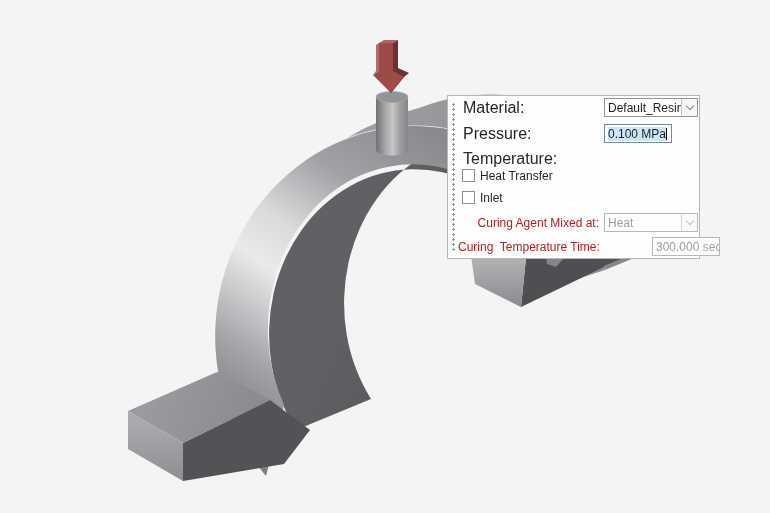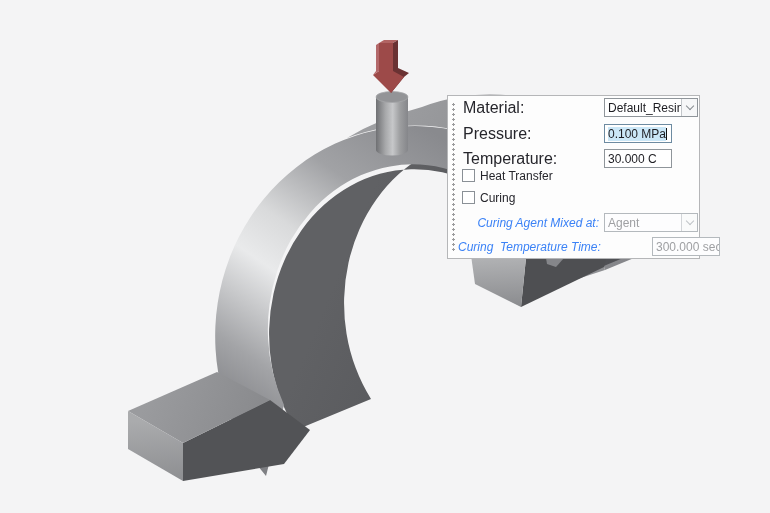--- a/index.html
+++ b/index.html
@@ -21,21 +21,21 @@
     position:absolute;left:4px;top:6px;bottom:6px;width:3px;
     background-image:radial-gradient(circle,#9a9a9c 38%,transparent 42%);
     background-size:3px 5px;background-repeat:repeat-y;
   }
   .row-label{
     position:absolute;left:15px;font-size:16px;color:#26262c;
     line-height:14px;white-space:pre;
   }
   .sub-label{
     position:absolute;left:10px;width:141px;text-align:right;
-    font-size:12px;color:#3b82f6;line-height:14px;white-space:pre;font-style:italic;
+    font-size:12px;color:#b91c1c;line-height:14px;white-space:pre;
   }
   .tbox{
     position:absolute;left:156px;width:68px;height:19px;box-sizing:border-box;
     background:#ffffff;border:1px solid #8f959a;
     font-size:12px;line-height:16px;padding:1px 3px;color:#1d1d22;
     white-space:pre;overflow:hidden;
   }
   .tbox.focused{border-color:#6d8ba1;}
   .tbox.disabled{border-color:#b4b9bd;background:#fdfdfe;color:#9fa0a3;margin-left:48px;}
   .sel{background:#cbe7f7;}
@@ -147,31 +147,30 @@
     <span class="val">Default_Resin</span>
     <span class="btn">
         <span class="chev"></span>
       </span>
   </div>
 
   <div class="row-label" style="top:31px">Pressure:</div>
   <div class="tbox focused" style="top:28px"><span class="sel">0.100 MPa</span><span class="caret"></span></div>
 
   <div class="row-label" style="top:56px">Temperature:</div>
-  <div class="tbox" style="top:53px"><span>30.000 C</span></div>
 
   <div class="cb" style="top:73px"></div>
   <div class="cb-label" style="top:73px">Heat Transfer</div>
 
   <div class="cb" style="top:95px"></div>
-  <div class="cb-label" style="top:95px">Curing</div>
+  <div class="cb-label" style="top:95px">Inlet</div>
 
   <div class="sub-label" style="top:120px">Curing Agent Mixed at:</div>
   <div class="combo disabled" style="top:117px">
-    <span class="val">Agent</span>
+    <span class="val">Heat</span>
     <span class="btn">
         <span class="chev"></span>
       </span>
   </div>
 
   <div class="sub-label" style="top:144px">Curing  Temperature Time:</div>
   <div class="tbox disabled" style="top:141px"><span>300.000 sec</span></div>
 </div>
 
 </body></html>

